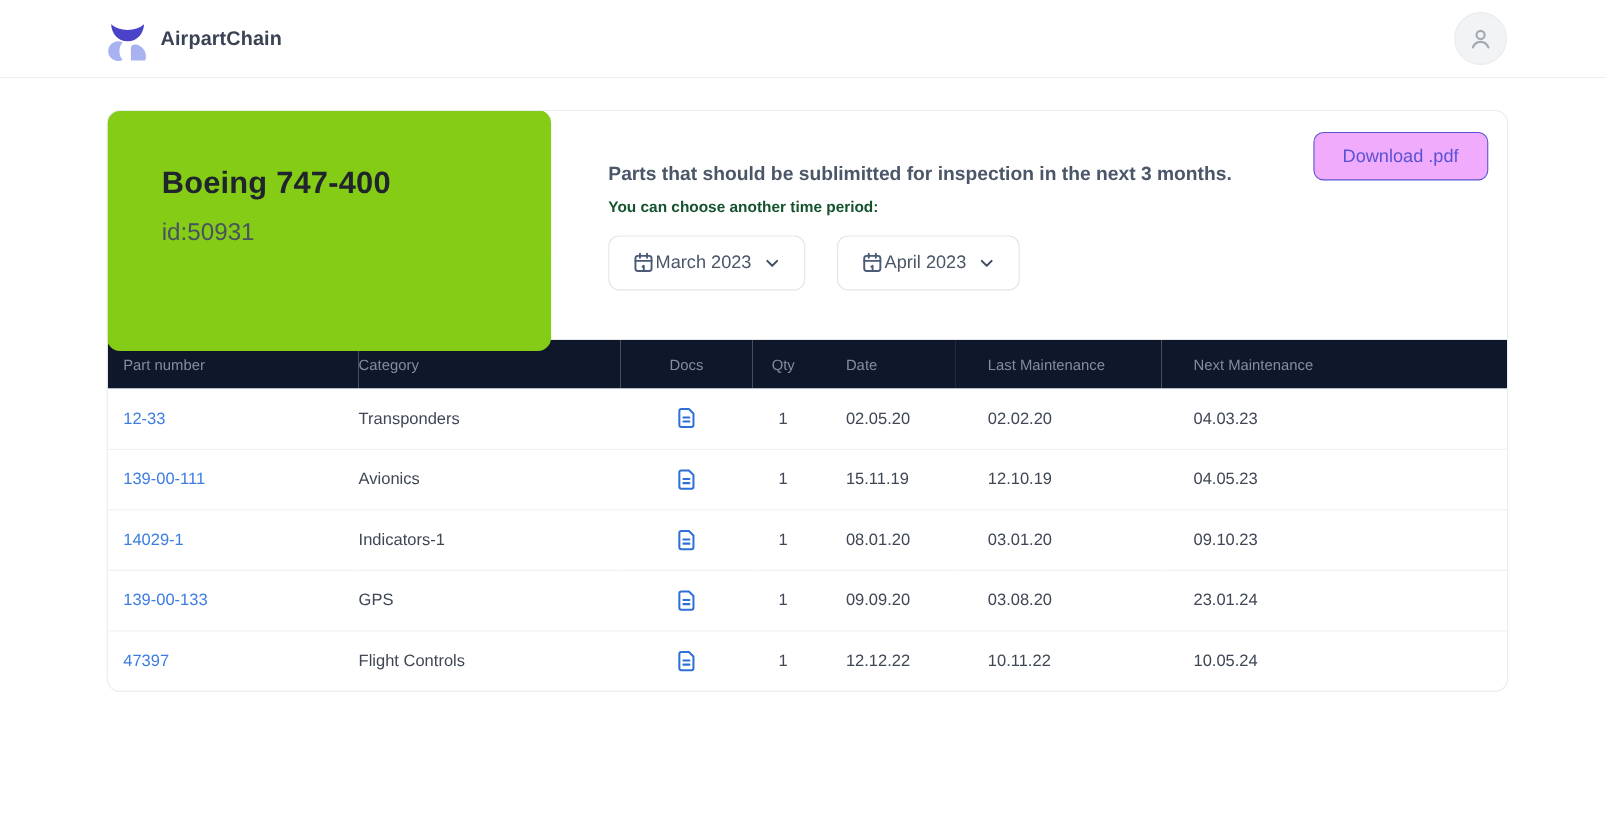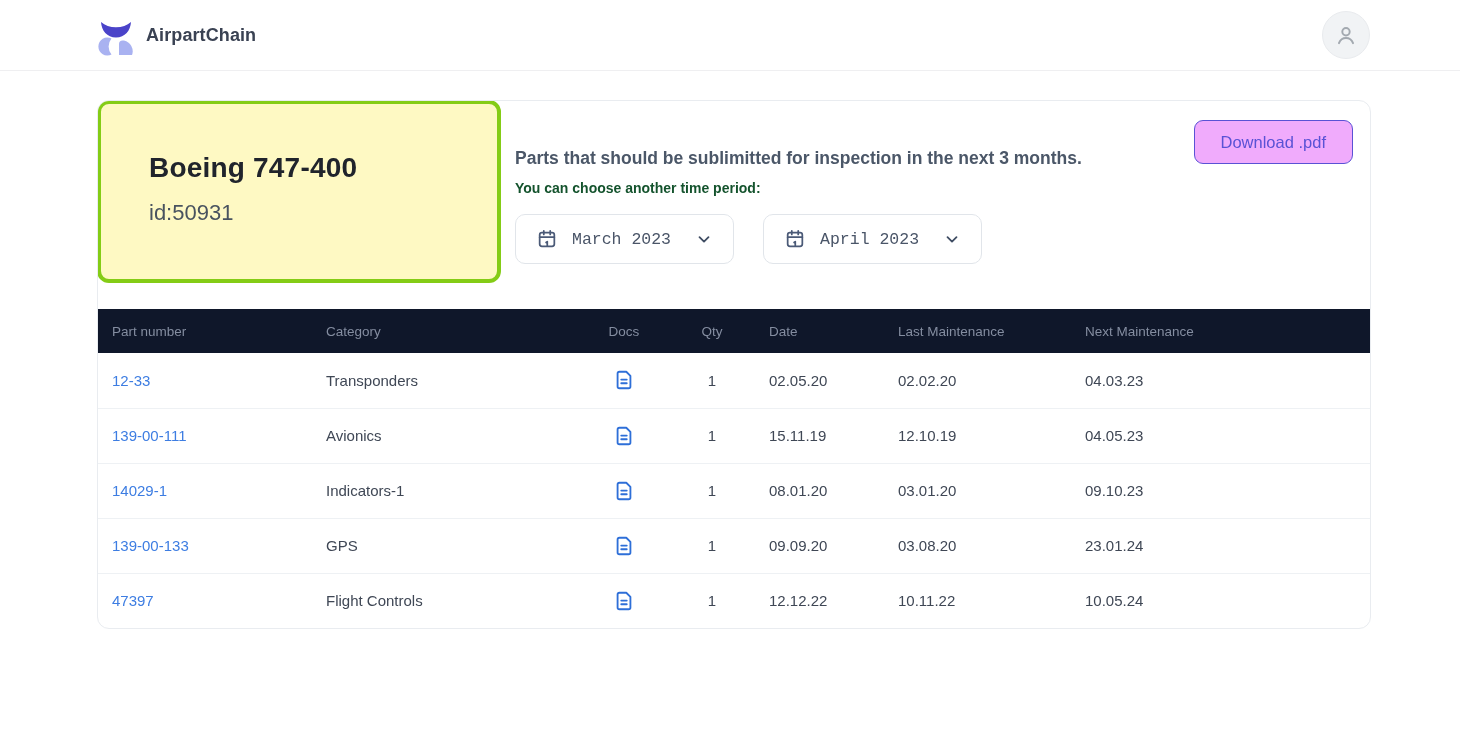--- a/index.html
+++ b/index.html
@@ -22,35 +22,35 @@
     cursor:pointer;
   }
 
   
   .card {
     position:relative; margin:29px 0 0 97px; width:1274px;
     border:1px solid #e9ecf0; border-radius:12px; background:#fff; overflow:hidden;
   }
   .top-section { position:relative; height:208px; }
   .info-card {
-    position:absolute; top:-1px; left:-1px; width:404px; height:183px;
-    border:4px solid #84cc16; border-radius:12px; background:#fef9c3;
+    position:absolute; top:-1px; left:-1px; width:404px; height:219px;
+    border:2px solid #84cc16; border-radius:12px; background:#84cc16;
     padding:48px 0 0 48px;
   }
   .info-title { margin:0 0 16px 0; font-size:28px; font-weight:700; color:#20242c; letter-spacing:.2px; }
   .info-id { font-size:22px; font-weight:400; color:#49535f; }
 
-  .inspect { position:absolute; left:417px; top:47px; }
+  .inspect { position:absolute; left:455px; top:47px; }
   .inspect-desc { margin:0 0 11px 0; font-size:17.5px; font-weight:600; color:#4b5768; }
   .inspect-sub { margin:0 0 18px 0; font-size:14px; font-weight:700; color:#14532d; }
   .pickers { display:flex; gap:29px; }
   .picker {
-    height:50px; display:flex; align-items:center; gap:14px; padding:0 20px;
+    height:50px; display:flex; align-items:center; padding:0 20px;
     border:1px solid #e1e5ea; border-radius:10px; background:#fff;
-    font-family:Liberation Mono, monospace; font-size:16.5px; color:#4a5568; cursor:pointer;
+    font-family:Liberation Sans, sans-serif; font-size:16.5px; color:#4a5568; cursor:pointer;
   }
   .picker .chev { margin-left:10px; display:flex; }
 
   .download-btn {
     position:absolute; top:19px; right:17px; height:44px; padding:0 26px;
     border:1.5px solid #5a52d5; border-radius:9px; background:#f0abfc;
     color:#5a52d5; font-family:"Liberation Sans",sans-serif; font-size:16.5px; cursor:pointer;
   }
 
   

